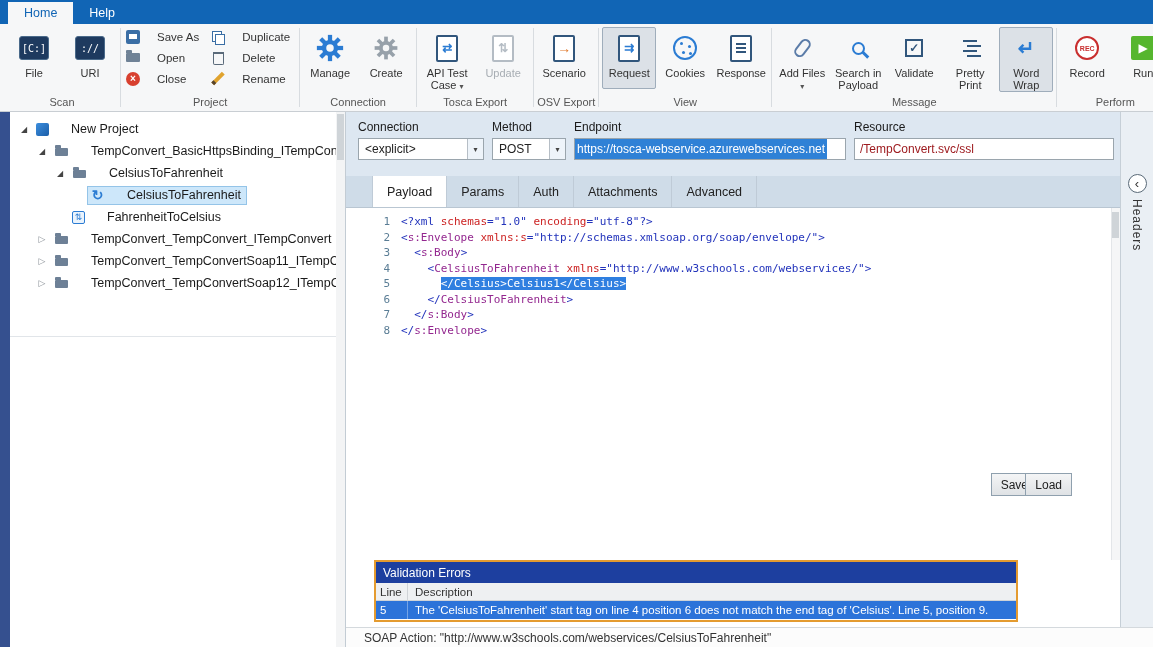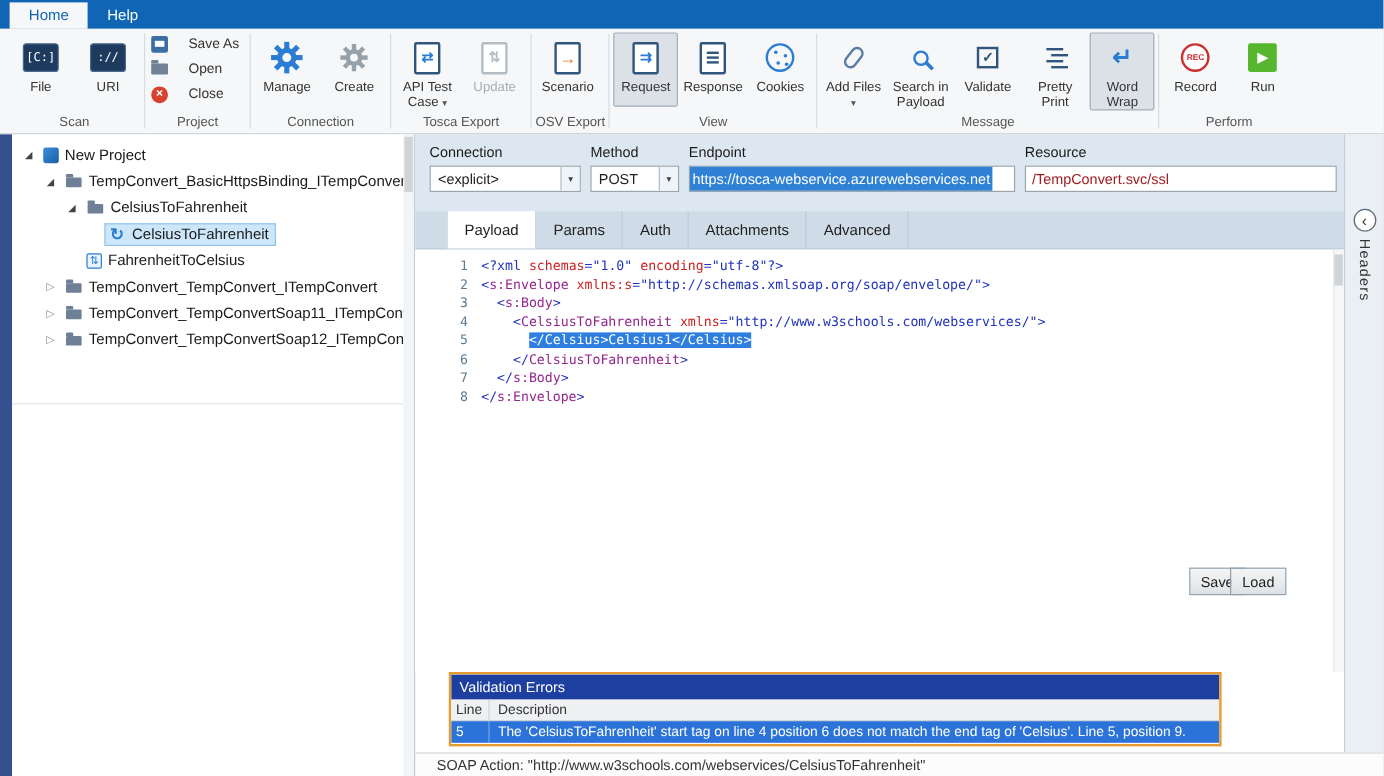--- a/index.html
+++ b/index.html
@@ -56,21 +56,21 @@
   .run-ic{width:24px;height:24px;background:#56b62e;border-radius:2px;display:flex;align-items:center;justify-content:center;color:#fff;font-size:12px}
 
   
   .main{position:absolute;left:0;top:112px;right:0;bottom:0;display:flex}
   .left-strip{width:10px;background:#35508f;flex:none}
   .tree-panel{width:336px;background:#fff;border-right:1px solid #c3ccd4;position:relative;padding-top:6px;overflow:hidden;flex:none}
   .tree-row{height:22px;display:flex;align-items:center;font-size:12.5px;color:#1a1a1a;white-space:nowrap}
   .tw{width:12px;display:inline-flex;justify-content:center;flex:none;margin-right:3px;font-size:8px}
   .tw.exp{color:#444}
   .tw.col{color:#8a9097;font-size:9px}
-  .tcontent{display:inline-flex;align-items:center;gap:5px;padding:1px 5px 1px 2px;border:1px solid transparent}
+  .tcontent{display:inline-flex;align-items:center;gap:22px;padding:1px 5px 1px 2px;border:1px solid transparent}
   .tree-row.sel .tcontent{background:#cde7fa;border-color:#94c4e8}
   .ticon{width:15px;height:15px;flex:none;display:flex;align-items:center;justify-content:center}
   .ticon.proj{background:linear-gradient(135deg,#3c8ede,#1b5ea8);border-radius:2px;width:13px;height:13px}
   .ticon.foldr{position:relative}
   .ticon.foldr::before{content:"";position:absolute;left:1px;top:4px;width:13px;height:8px;background:#6d8096;border-radius:1px}
   .ticon.foldr::after{content:"";position:absolute;left:1px;top:1.5px;width:6px;height:3px;background:#6d8096;border-radius:1px 1px 0 0}
   .ticon.refr{color:#2b7cd3;font-size:14px;font-weight:bold}
   .ticon.serv{border:1px solid #2b7cd3;border-radius:2px;color:#2b7cd3;font-size:9px;width:13px;height:13px;background:#eaf3fc}
   .tree-line{position:absolute;left:0;right:9px;top:224px;height:1px;background:#e1e5e9}
   .tree-scroll{position:absolute;right:0;top:0;bottom:0;width:9px;background:#f3f4f5}
@@ -168,20 +168,34 @@
               </div>
             <div class="sbtn">
                 <span class="fold-ic"></span>
                 <span>Open</span>
               </div>
             <div class="sbtn">
                 <span class="si close-red">×</span>
                 <span>Close</span>
               </div>
           </div>
+          <div class="pcol">
+            <div class="sbtn">
+                <span class="si dup"></span>
+                <span>Duplicate</span>
+              </div>
+            <div class="sbtn">
+                <span class="si trash"></span>
+                <span>Delete</span>
+              </div>
+            <div class="sbtn">
+                <span class="si pencil"></span>
+                <span>Rename</span>
+              </div>
+          </div>
         </div>
       </div>
       <div class="rglabel">Project</div>
     </div>
 
     <div class="rsep"></div>
 
     <div class="rgroup">
       <div class="rbtns">
         <div class="rbtn big">
@@ -257,31 +271,31 @@
     <div class="rgroup">
       <div class="rbtns">
         <div class="rbtn big active">
           <span class="iconbox">
               <span class="doc">⇉</span>
             </span>
           <span class="blabel">Request</span>
         </div>
         <div class="rbtn big">
           <span class="iconbox">
+              <span class="cookie"></span>
+            </span>
+          <span class="blabel">Cookies</span>
+        </div>
+        <div class="rbtn big">
+          <span class="iconbox">
               <span class="doc">
                 <span class="lines3"></span>
               </span>
             </span>
           <span class="blabel">Response</span>
-        </div>
-        <div class="rbtn big">
-          <span class="iconbox">
-              <span class="cookie"></span>
-            </span>
-          <span class="blabel">Cookies</span>
         </div>
       </div>
       <div class="rglabel">View</div>
     </div>
 
     <div class="rsep"></div>
 
     <div class="rgroup">
       <div class="rbtns">
         <div class="rbtn big">

